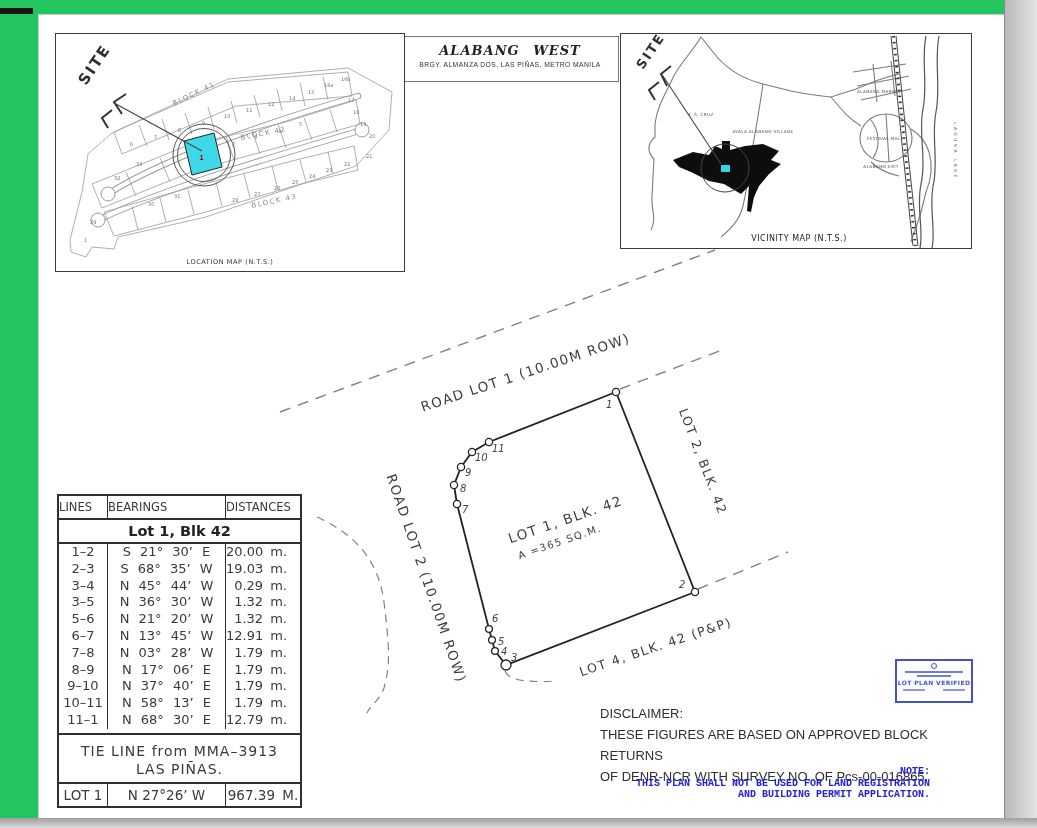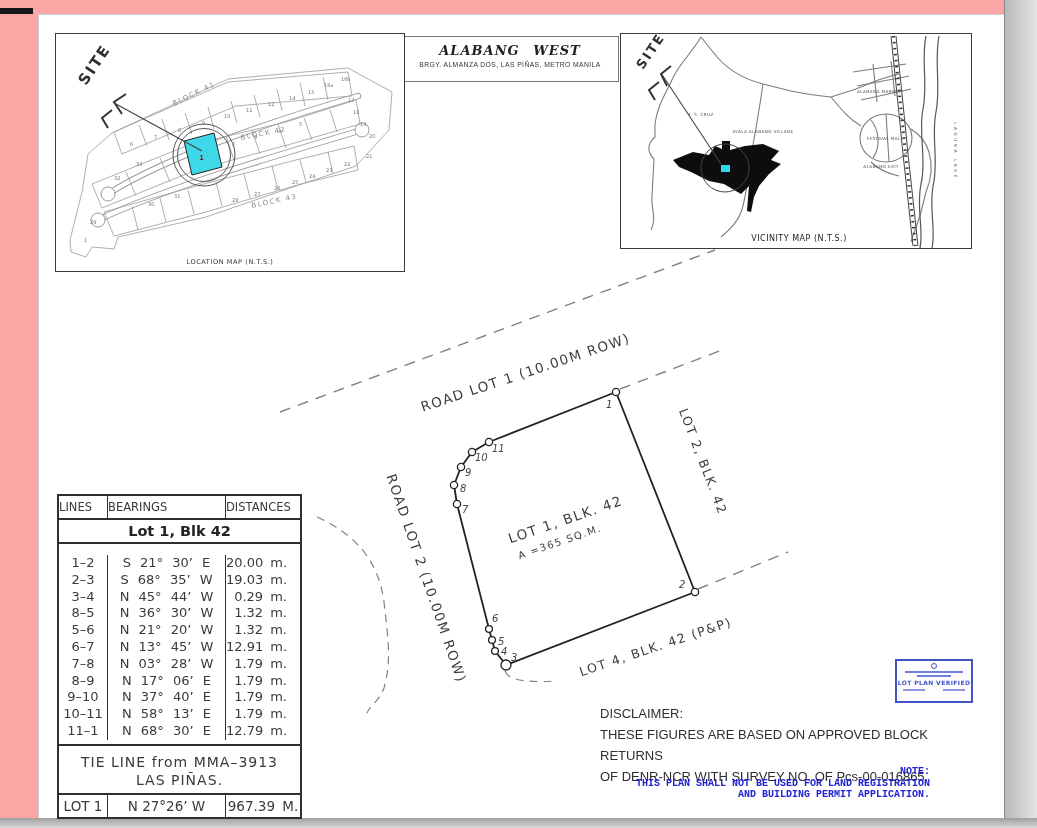--- a/index.html
+++ b/index.html
@@ -1,16 +1,16 @@
 <!DOCTYPE html>
 <html><head>
 <meta charset="utf-8">
 <style>
   html,body{margin:0;padding:0;background:#f4f4f4;}
-  #canvas{position:relative;width:1037px;height:828px;background:#fca5a5;overflow:hidden;
+  #canvas{position:relative;width:1037px;height:828px;background:#22c55e;overflow:hidden;
           font-family:"DejaVu Sans",sans-serif;color:#333;}
   .abs{position:absolute;}
 
   
   #corner-tick{left:0;top:8px;width:33px;height:6px;background:#161616;}
   #sheet{left:38px;top:14px;width:965px;height:804px;background:#fff;border:1px solid #cfcfcf;}
   #right-margin{left:1004px;top:0;width:33px;height:828px;background:linear-gradient(90deg,#b9b9b9,#e6e6e6);border-left:1px solid #8a8a8a;}
   #bottom-margin{left:0;top:818px;width:1037px;height:10px;background:linear-gradient(#9f9f9f,#d9d9d9);}
 
   
@@ -42,21 +42,21 @@
   .vtx{fill:#fff;stroke:#222;stroke-width:1.3;}
 
   
   #tech-table{left:57px;top:494px;width:241px;border:2px solid #2f2f2f;background:#fff;
               color:#3a3a3a;}
   .tt-title{height:25px;line-height:25px;text-align:center;font-size:14px;letter-spacing:1.5px;border-bottom:2px solid #2f2f2f;}
   .tt-cols{display:grid;grid-template-columns:48px 118px 75px;height:22px;line-height:22px;
            text-align:left;font-size:11.5px;border-bottom:2px solid #2f2f2f;}
   .tt-cols div + div{border-left:1.5px solid #2f2f2f;}
   .tt-sub{height:22px;line-height:22px;text-align:center;font-weight:bold;font-size:14.5px;border-bottom:2px solid #2f2f2f;color:#222;}
-  #tt-body{border-bottom:2px solid #2f2f2f;padding:11px 0 4px 0;}
+  #tt-body{border-bottom:2px solid #2f2f2f;padding:0 0 4px 0;}
   .tt-row{display:grid;grid-template-columns:48px 118px 75px;height:16.8px;line-height:16.8px;font-size:13px;}
   .tt-cell{white-space:nowrap;}
   .tt-cell.line{text-align:center;}
   .tt-cell.bearing{text-align:center;border-left:1.5px solid #2f2f2f;word-spacing:5px;}
   .tt-cell.dist{text-align:right;padding-right:13px;border-left:1.5px solid #2f2f2f;word-spacing:3px;box-sizing:border-box;}
   .tt-tie{text-align:center;font-size:14px;letter-spacing:1px;padding:7px 0 4px 0;border-bottom:2px solid #2f2f2f;line-height:18px;}
   .tt-last{display:grid;grid-template-columns:48px 118px 75px;height:22px;line-height:22px;font-size:13.5px;}
   .tt-last div{text-align:center;white-space:nowrap;}
   .tt-last div + div{border-left:1.5px solid #2f2f2f;}
   .tt-last .dist{word-spacing:3px;}
@@ -261,21 +261,21 @@
           <div class="tt-cell line">2–3</div>
           <div class="tt-cell bearing">S 68° 35’ W</div>
           <div class="tt-cell dist">19.03 m.</div>
         </div>
         <div class="tt-row">
           <div class="tt-cell line">3–4</div>
           <div class="tt-cell bearing">N 45° 44’ W</div>
           <div class="tt-cell dist">0.29 m.</div>
         </div>
         <div class="tt-row">
-          <div class="tt-cell line">8–5</div>
+          <div class="tt-cell line">3–5</div>
           <div class="tt-cell bearing">N 36° 30’ W</div>
           <div class="tt-cell dist">1.32 m.</div>
         </div>
         <div class="tt-row">
           <div class="tt-cell line">5–6</div>
           <div class="tt-cell bearing">N 21° 20’ W</div>
           <div class="tt-cell dist">1.32 m.</div>
         </div>
         <div class="tt-row">
           <div class="tt-cell line">6–7</div>

